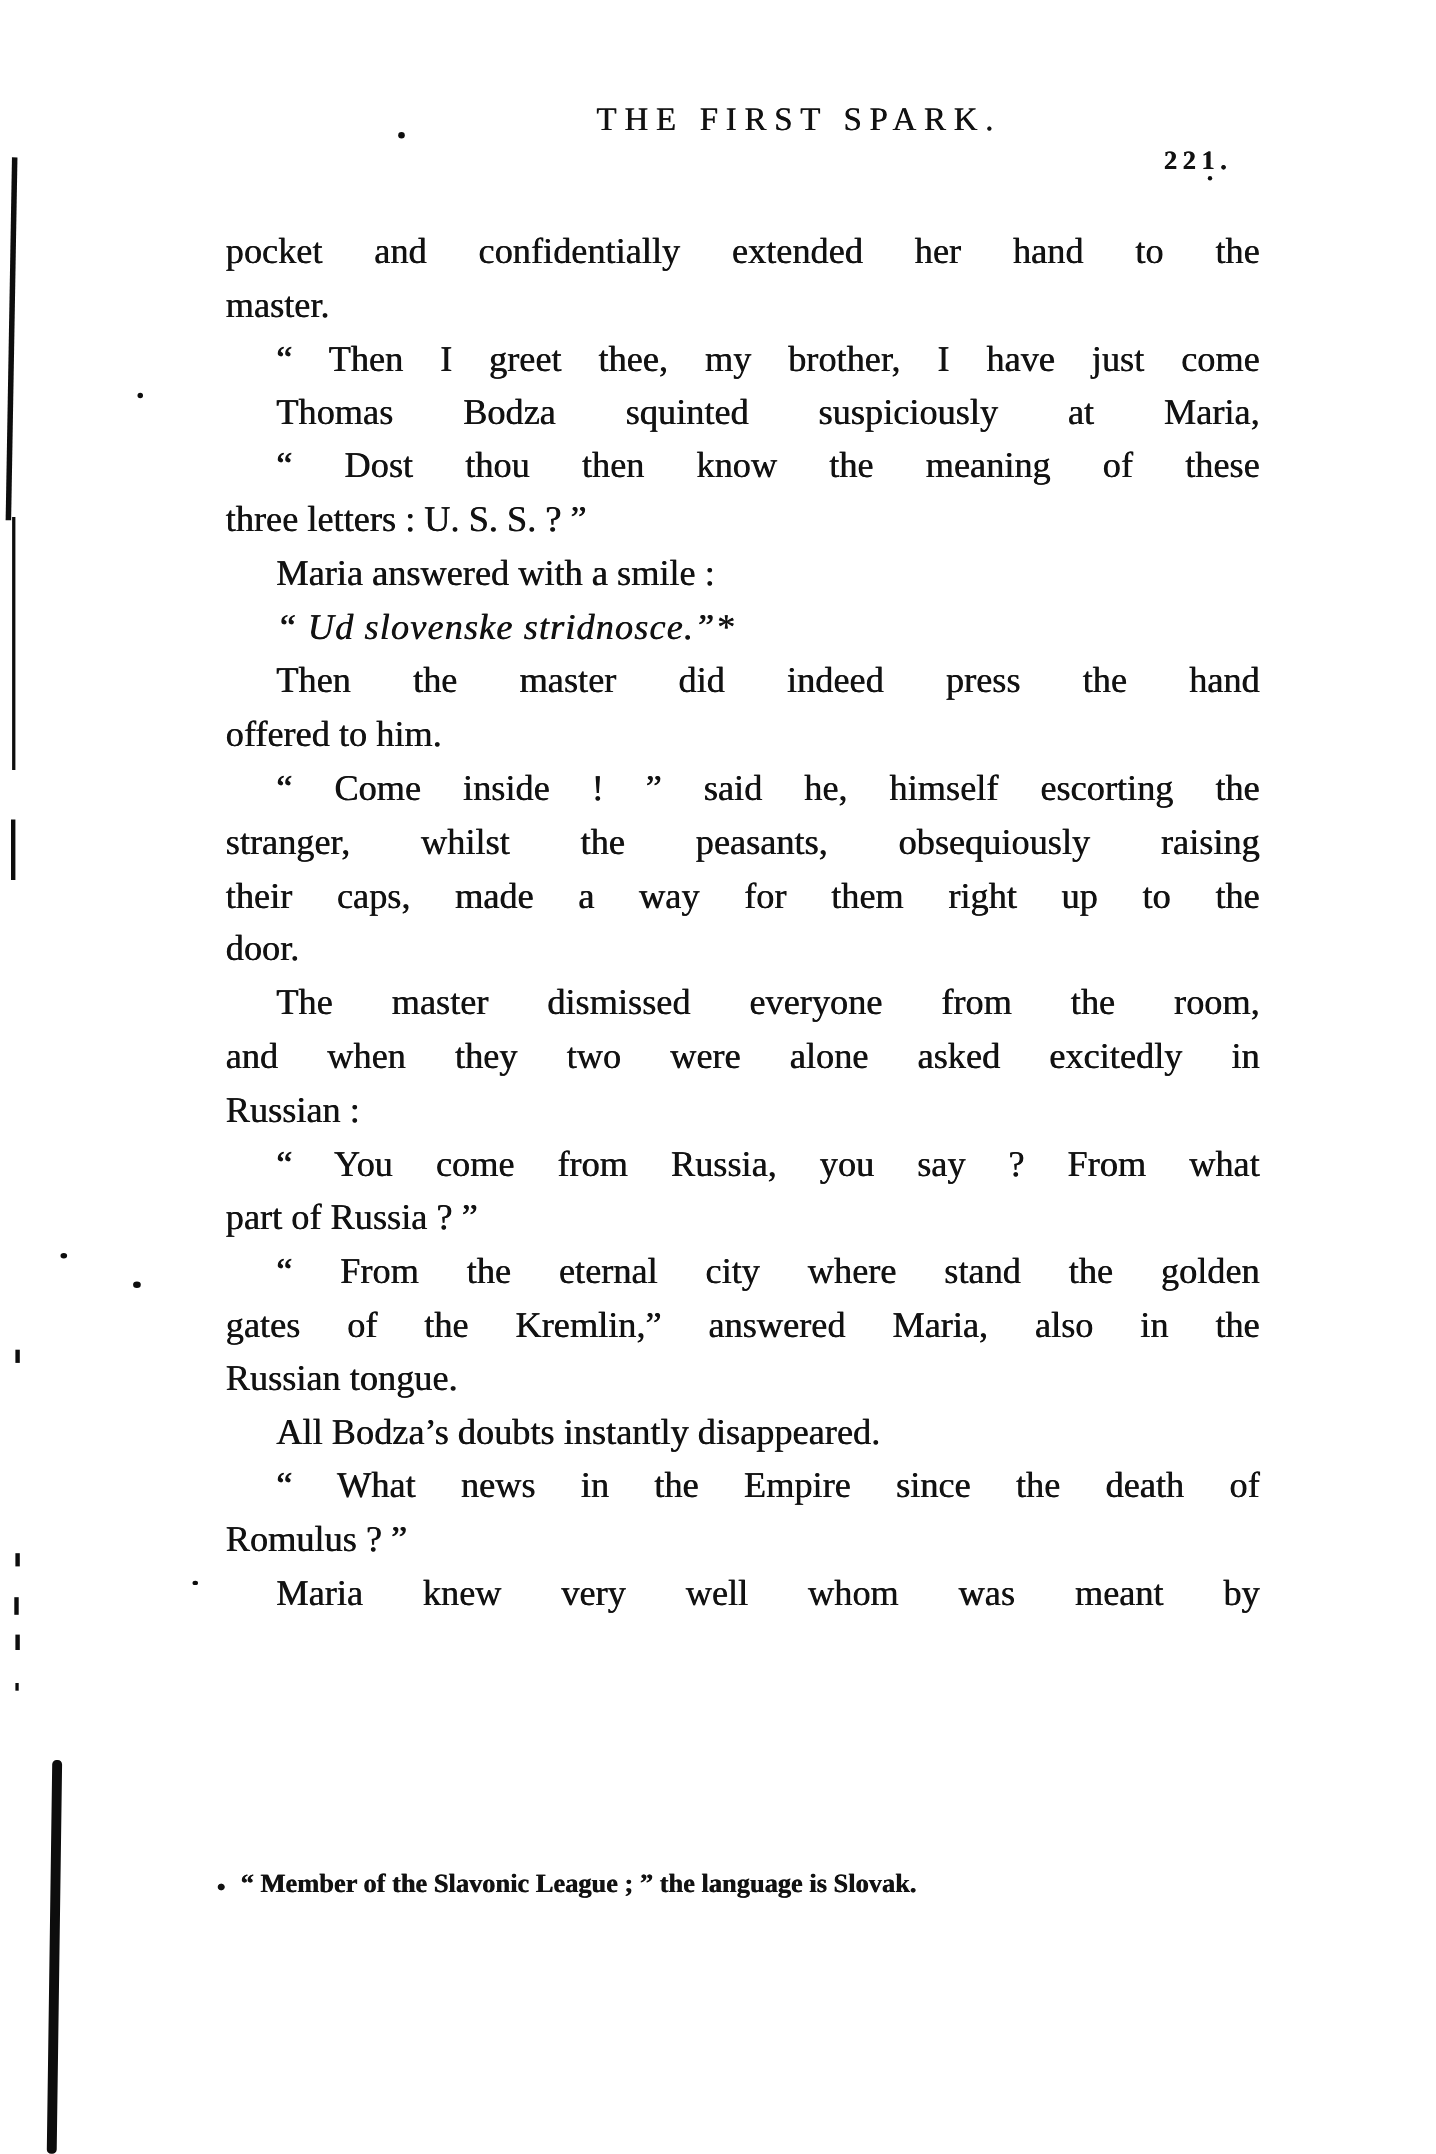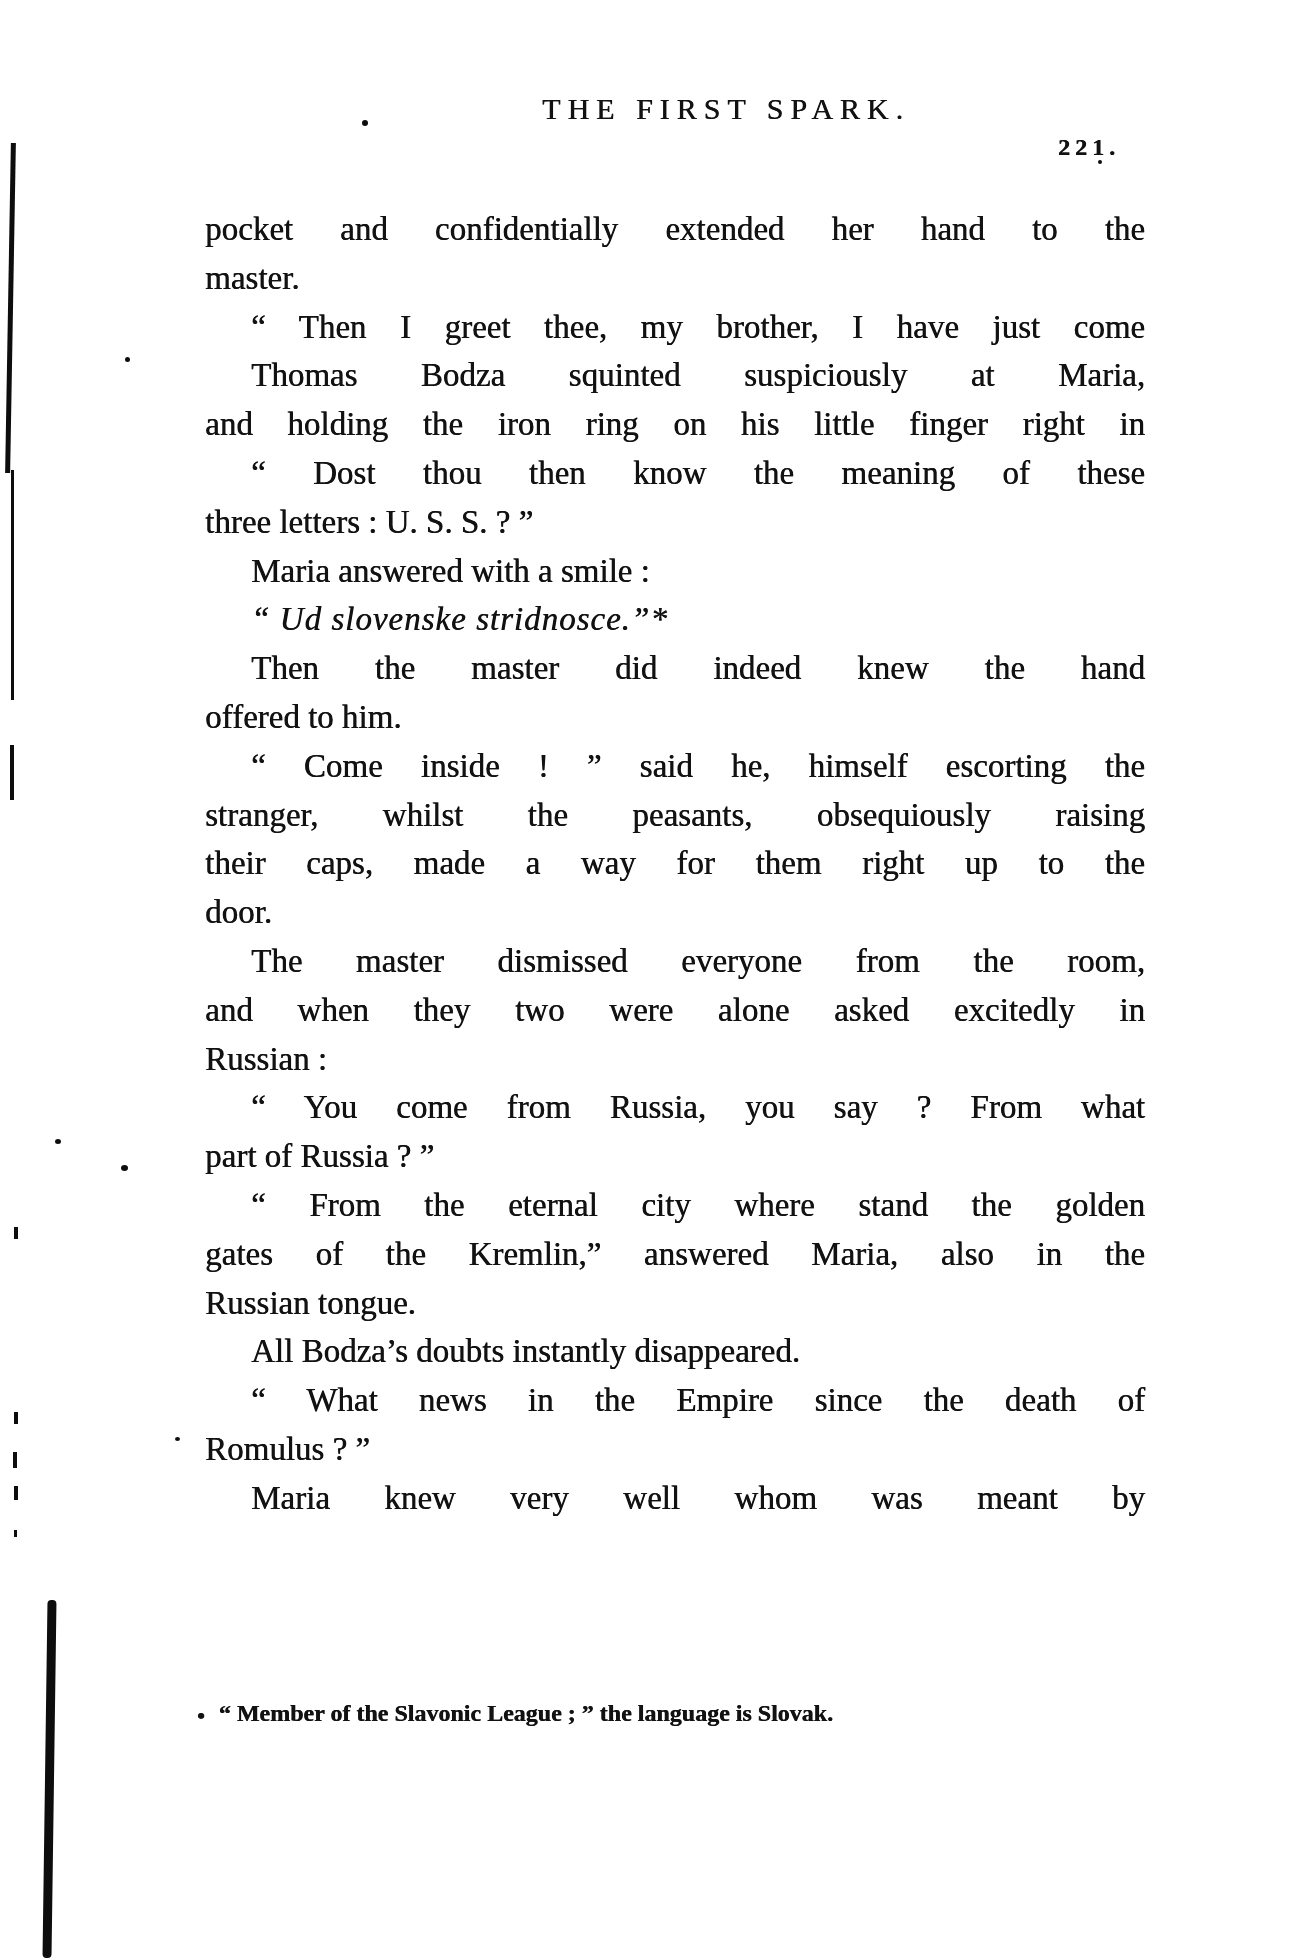--- a/index.html
+++ b/index.html
@@ -65,26 +65,25 @@
 <body>
 
 <div class="page-title ink">THE FIRST SPARK.</div>
 <div class="page-number ink">221.</div>
 
 <div class="body-text ink">
     <div class="line justify">pocket and confidentially extended her hand to the</div>
     <div class="line">master.</div>
     <div class="line indent justify">“ Then I greet thee, my brother, I have just come</div>
     <div class="line indent justify">Thomas Bodza squinted suspiciously at Maria,</div>
-    <div class="line justify">and holding the iron ring on his little finger right in</div>
     <div class="line indent justify">“ Dost thou then know the meaning of these</div>
     <div class="line">three letters : U. S. S. ? ”</div>
     <div class="line indent">Maria answered with a smile :</div>
     <div class="line indent italic">“ Ud slovenske stridnosce.”*</div>
-    <div class="line indent justify">Then the master did indeed knew the hand</div>
+    <div class="line indent justify">Then the master did indeed press the hand</div>
     <div class="line">offered to him.</div>
     <div class="line indent justify">“ Come inside ! ” said he, himself escorting the</div>
     <div class="line justify">stranger, whilst the peasants, obsequiously raising</div>
     <div class="line justify">their caps, made a way for them right up to the</div>
     <div class="line">door.</div>
     <div class="line indent justify">The master dismissed everyone from the room,</div>
     <div class="line justify">and when they two were alone asked excitedly in</div>
     <div class="line">Russian :</div>
     <div class="line indent justify">“ You come from Russia, you say ?  From what</div>
     <div class="line">part of Russia ? ”</div>

